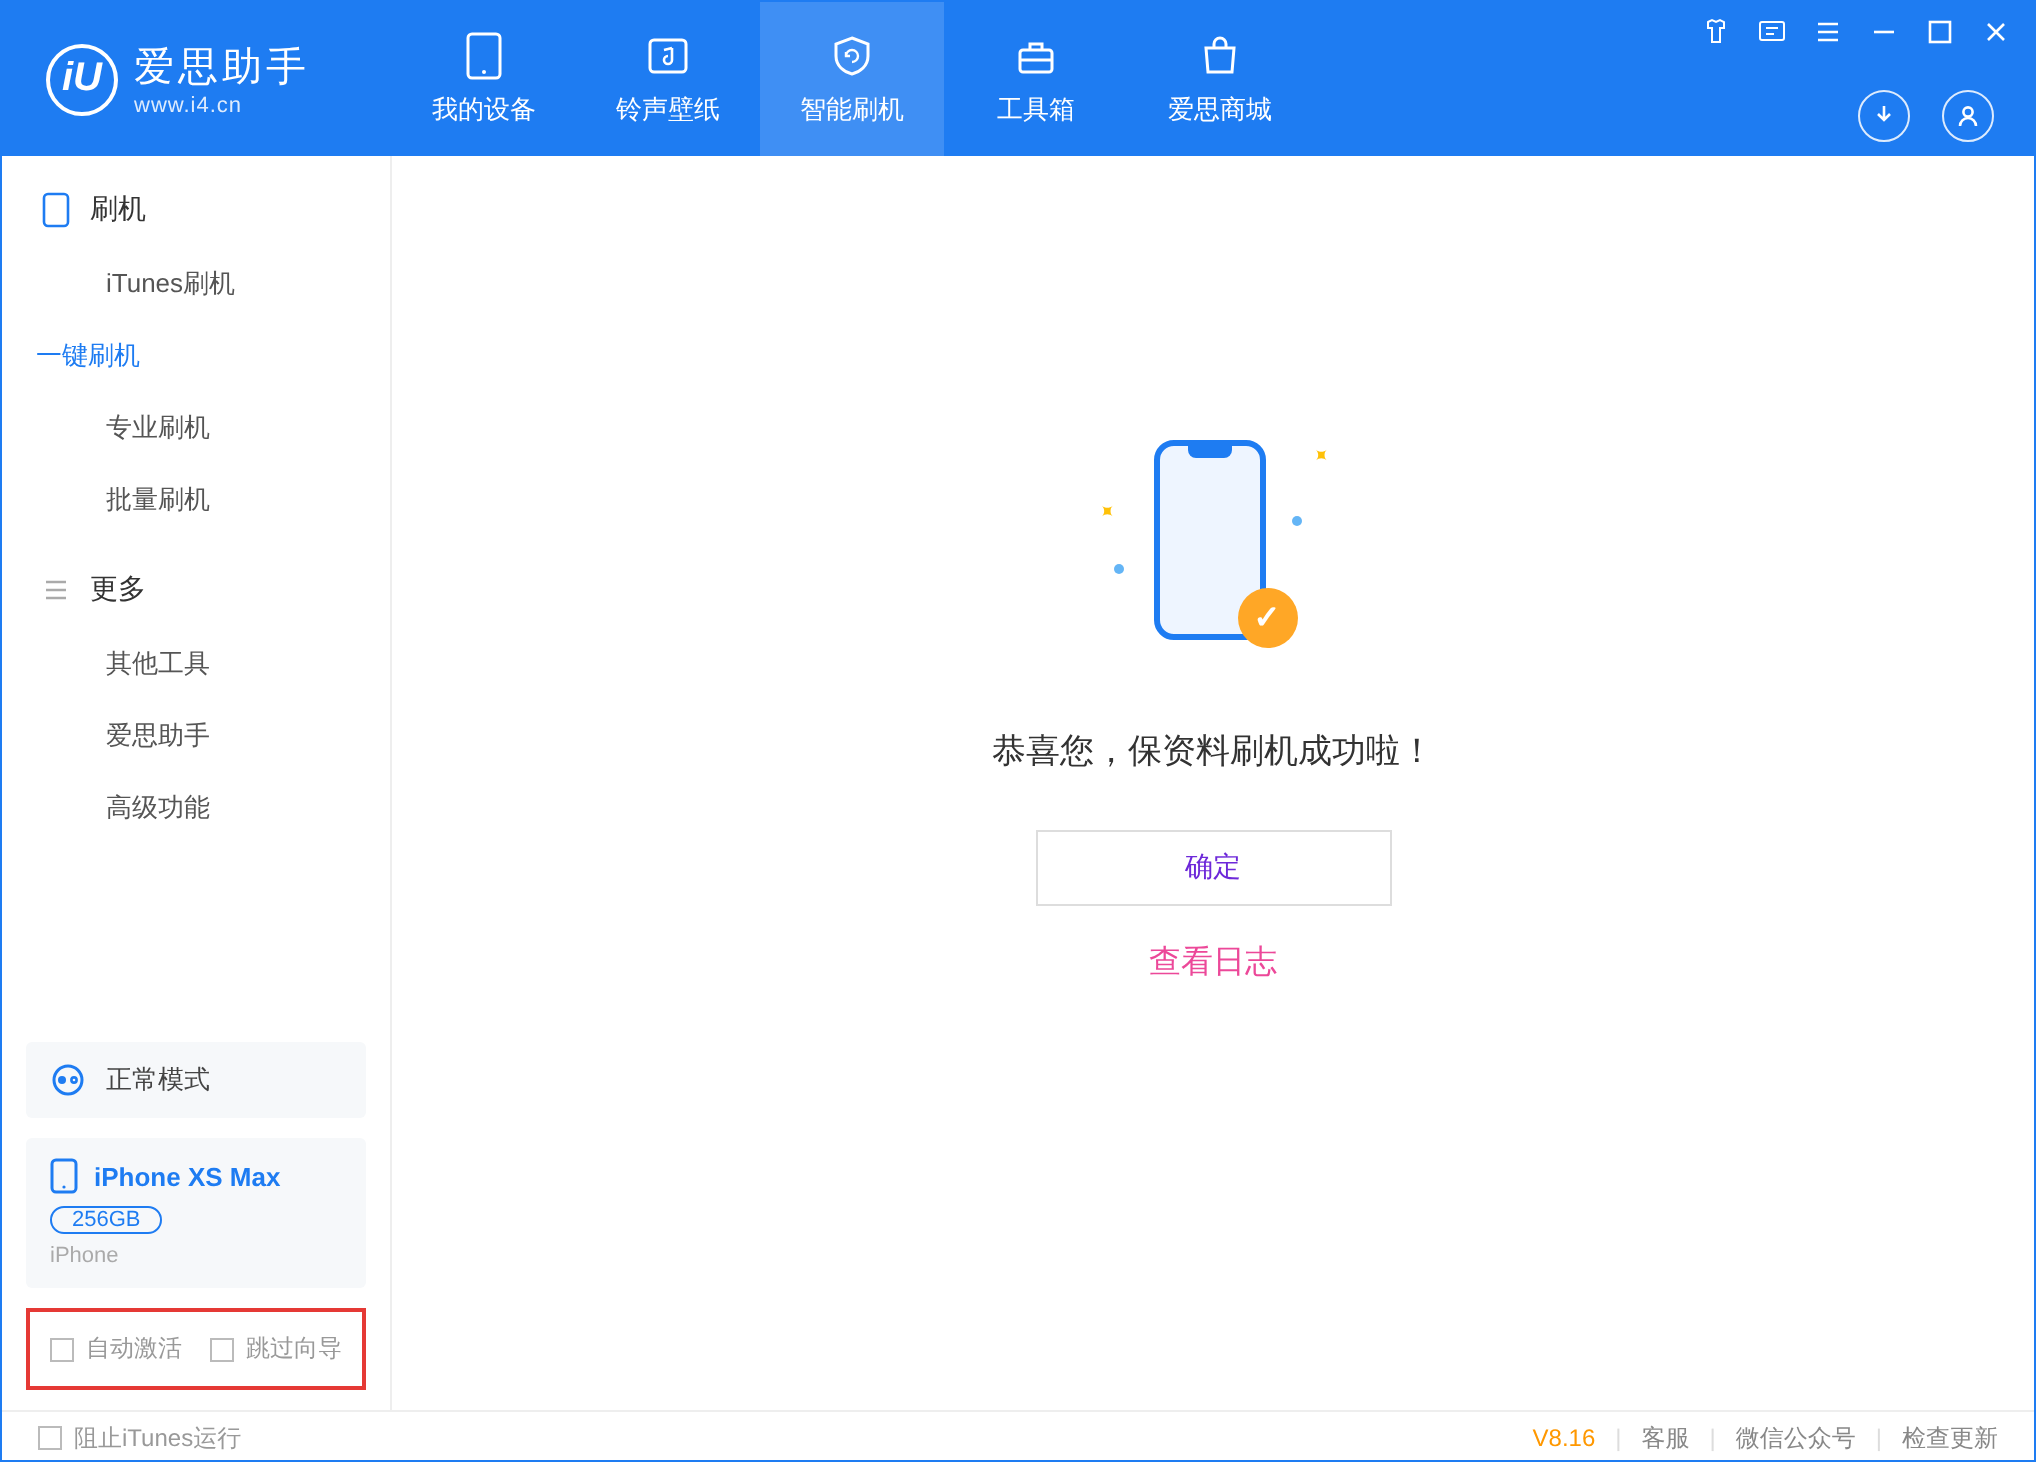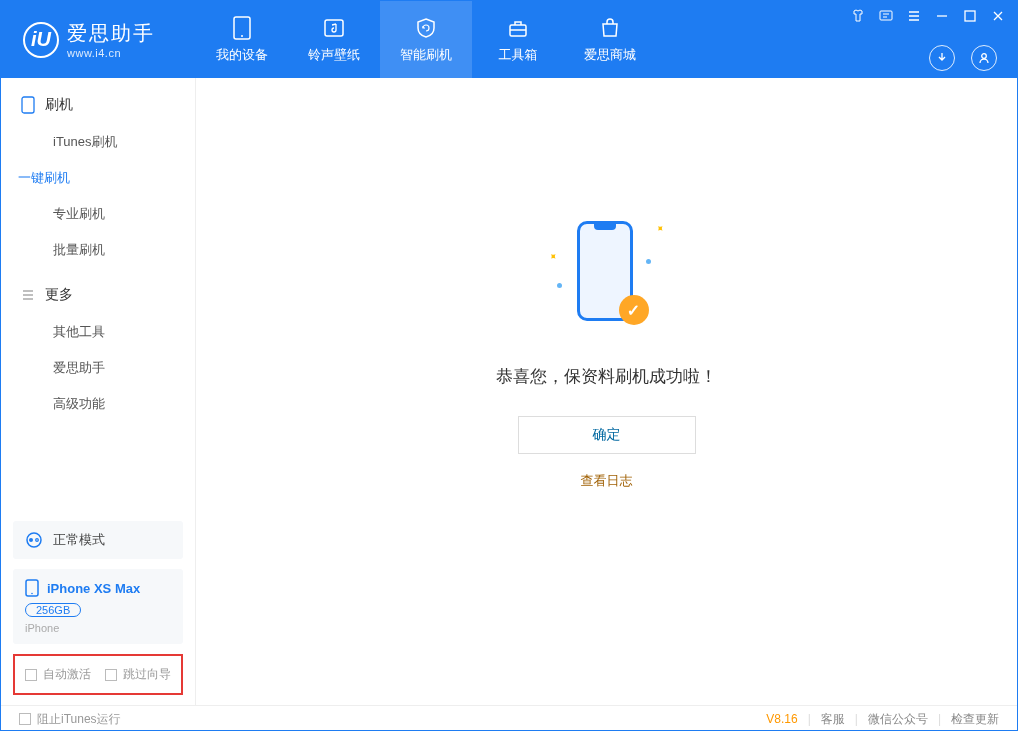--- a/index.html
+++ b/index.html
@@ -38,22 +38,22 @@
 .phone-body { position: absolute; left: 30px; top: 8px; width: 56px; height: 100px; border: 3px solid #1e7cf2; border-radius: 10px; background: #eef5ff; }
 .phone-notch { position: absolute; top: 0; left: 50%; transform: translateX(-50%); width: 22px; height: 6px; background: #1e7cf2; border-radius: 0 0 4px 4px; }
 .check-badge { position: absolute; right: 18px; bottom: 18px; width: 30px; height: 30px; background: #ffa726; border-radius: 50%; display: flex; align-items: center; justify-content: center; color: #fff; font-size: 16px; font-weight: bold; }
 .spark { position: absolute; color: #ffc107; font-size: 10px; }
 .spark.s1 { left: 2px; top: 38px; transform: rotate(45deg); }
 .spark.s2 { right: 2px; top: 10px; transform: rotate(45deg); }
 .dot-b { position: absolute; width: 5px; height: 5px; background: #64b5f6; border-radius: 50%; }
 .dot-b.d1 { left: 10px; top: 70px; }
 .dot-b.d2 { right: 16px; top: 46px; }
 .msg { font-size: 17px; color: #333; margin-bottom: 28px; }
-.ok-btn { border: 1px solid #ddd; background: #fff; padding: 9px 74px; font-size: 14px; color: #0369a1; cursor: pointer; }
-.log-link { margin-top: 18px; font-size: 13px; color: #a16207; cursor: pointer; }
+.ok-btn { border: 1px solid #ddd; background: #fff; padding: 9px 74px; font-size: 14px; color: #6d28d9; cursor: pointer; }
+.log-link { margin-top: 18px; font-size: 16px; color: #ec4899; cursor: pointer; }
 .footer { height: 27px; border-top: 1px solid #eee; display: flex; align-items: center; padding: 0 18px; font-size: 12px; color: #999; }
 .footer-left { display: flex; align-items: center; gap: 6px; }
 .footer-spacer { flex: 1; }
 .footer-right { display: flex; align-items: center; gap: 10px; }
 .ver { color: #ff9800; }
 .fdiv { color: #ddd; }
 .flink { cursor: pointer; color: #888; }
 svg { display: block; }
 </style>
 </head>

